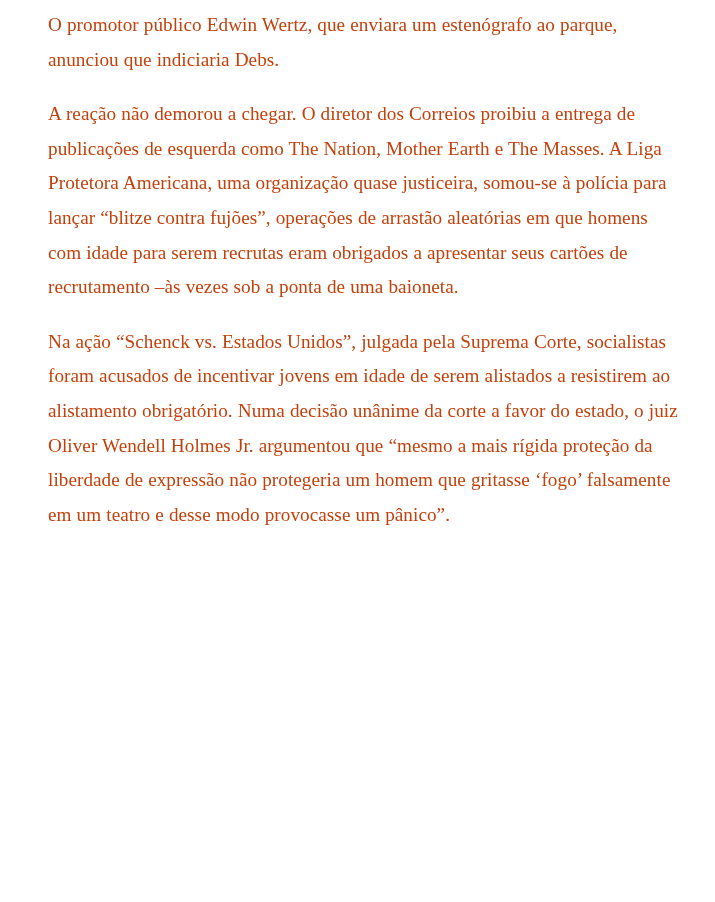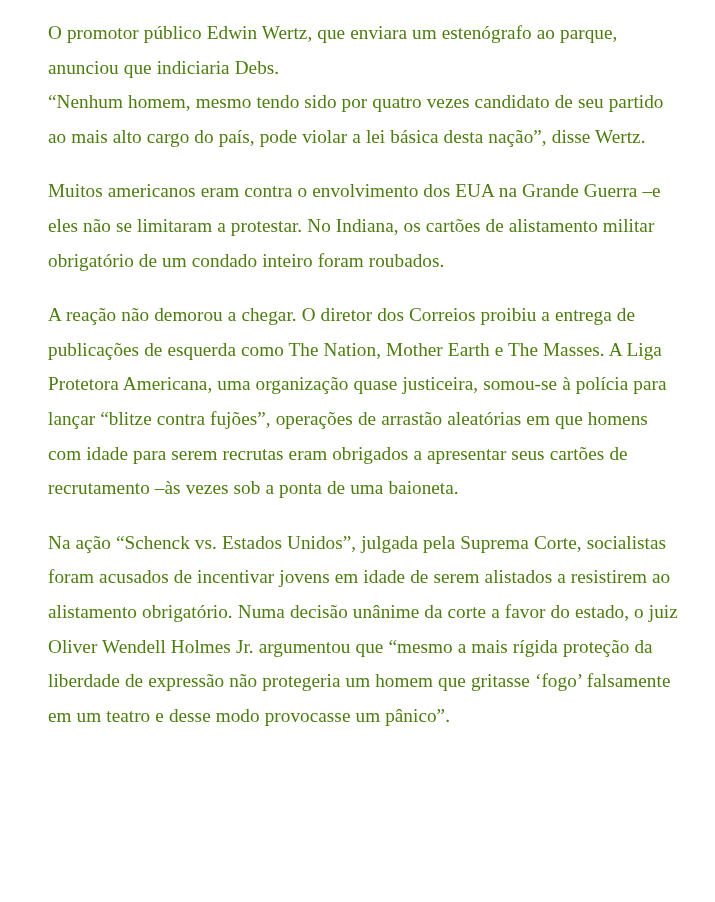--- a/index.html
+++ b/index.html
@@ -17,43 +17,41 @@
   }
   #article {
     padding: 0 33px 0 48px;
     box-sizing: border-box;
     width: 715px;
     padding-top: 4px;
   }
   .para {
     font-size: 19.2px;
     line-height: 34.6px;
-    margin: 12px 0 20px 0;
+    margin: 4px 0 20px 0;
     text-align: left;
     letter-spacing: 0.05px;
     word-spacing: 0.2px;
-    color: #4d7c0f;
+    color: #c2410c;
   }
   .para:last-child {
     margin-bottom: 0;
   }
   .para .line-break-block {
     display: block;
   }
 </style>
 </head>
 <body>
 
 <main id="article">
 
   <p class="para">
     <span class="line-break-block">O promotor público Edwin Wertz, que enviara um estenógrafo ao parque, anunciou que indiciaria Debs.</span>
-    <span class="line-break-block">“Nenhum homem, mesmo tendo sido por quatro vezes candidato de seu partido ao mais alto cargo do país, pode violar a lei básica desta nação”, disse Wertz.</span>
   </p>
 
-  <p class="para">Muitos americanos eram contra o envolvimento dos EUA na Grande Guerra –e eles não se limitaram a protestar. No Indiana, os cartões de alistamento militar obrigatório de um condado inteiro foram roubados.</p>
 
 
   <p class="para">A reação não demorou a chegar. O diretor dos Correios proibiu a entrega de publicações de esquerda como The Nation, Mother Earth e The Masses. A Liga Protetora Americana, uma organização quase justiceira, somou-se à polícia para lançar “blitze contra fujões”, operações de arrastão aleatórias em que homens com idade para serem recrutas eram obrigados a apresentar seus cartões de recrutamento –às vezes sob a ponta de uma baioneta.</p>
 
   <p class="para">Na ação “Schenck vs. Estados Unidos”, julgada pela Suprema Corte, socialistas foram acusados de incentivar jovens em idade de serem alistados a resistirem ao alistamento obrigatório. Numa decisão unânime da corte a favor do estado, o juiz Oliver Wendell Holmes Jr. argumentou que “mesmo a mais rígida proteção da liberdade de expressão não protegeria um homem que gritasse ‘fogo’ falsamente em um teatro e desse modo provocasse um pânico”.</p>
 
 </main>
 
 </body></html>

